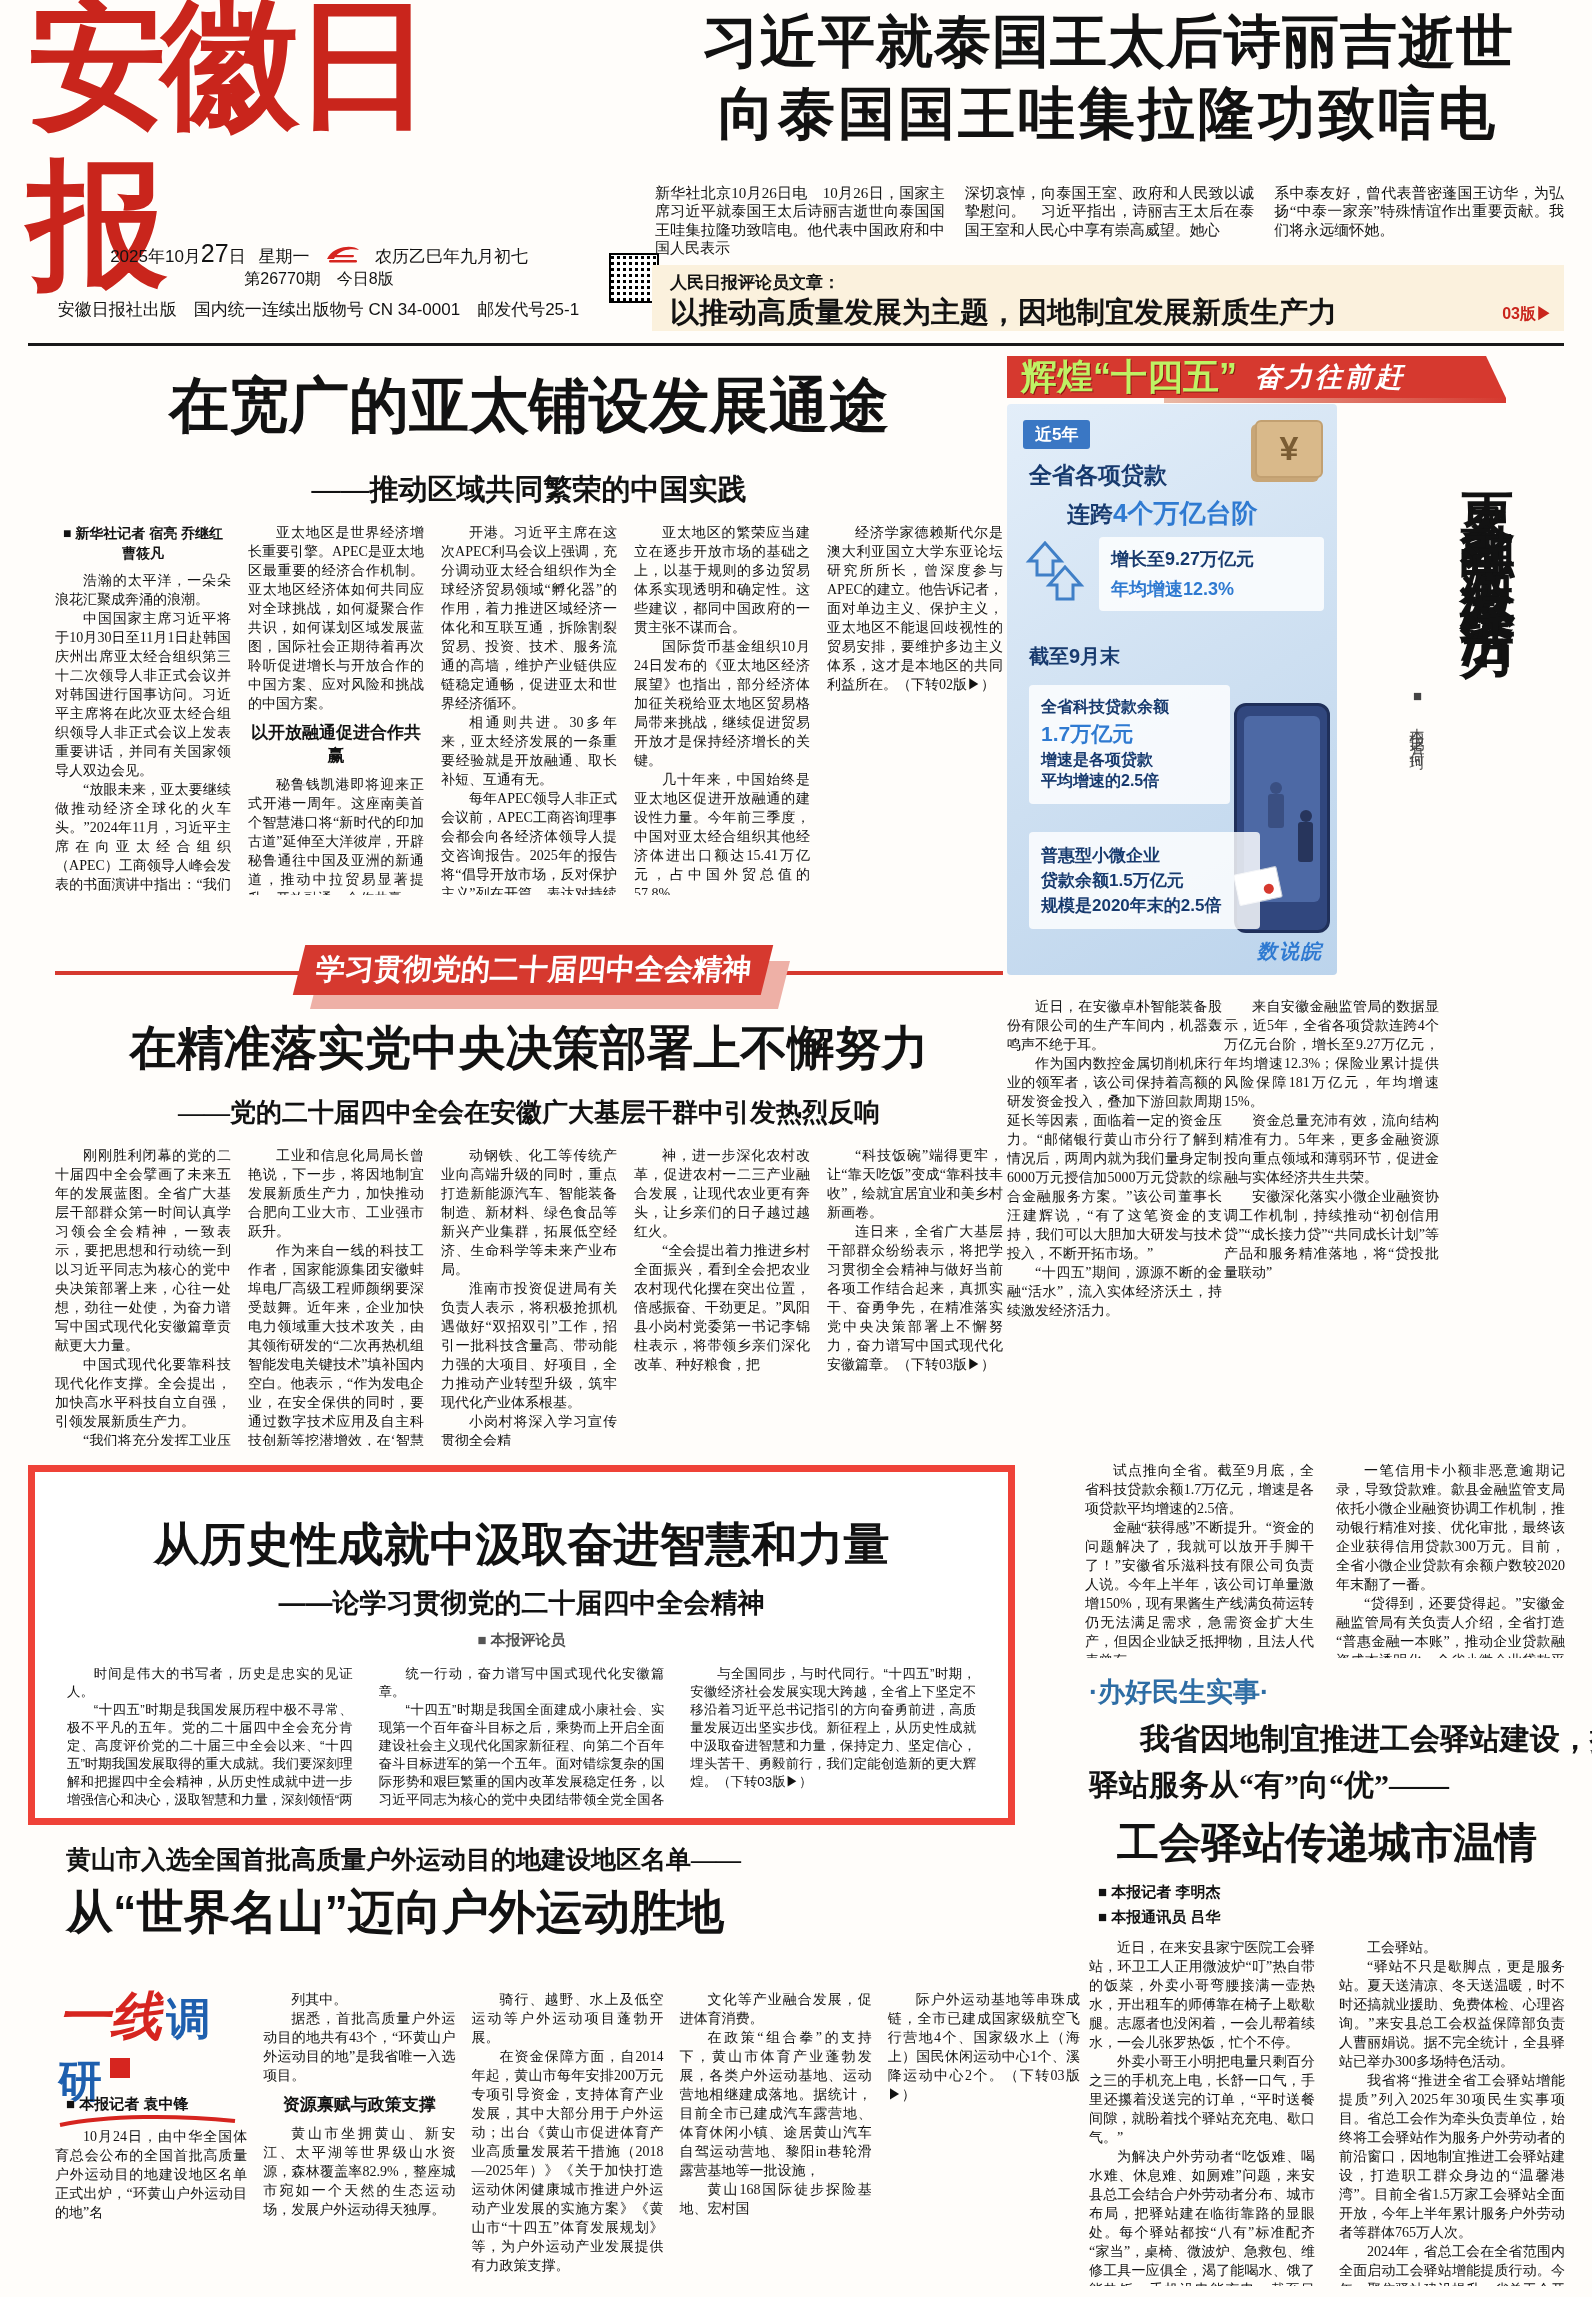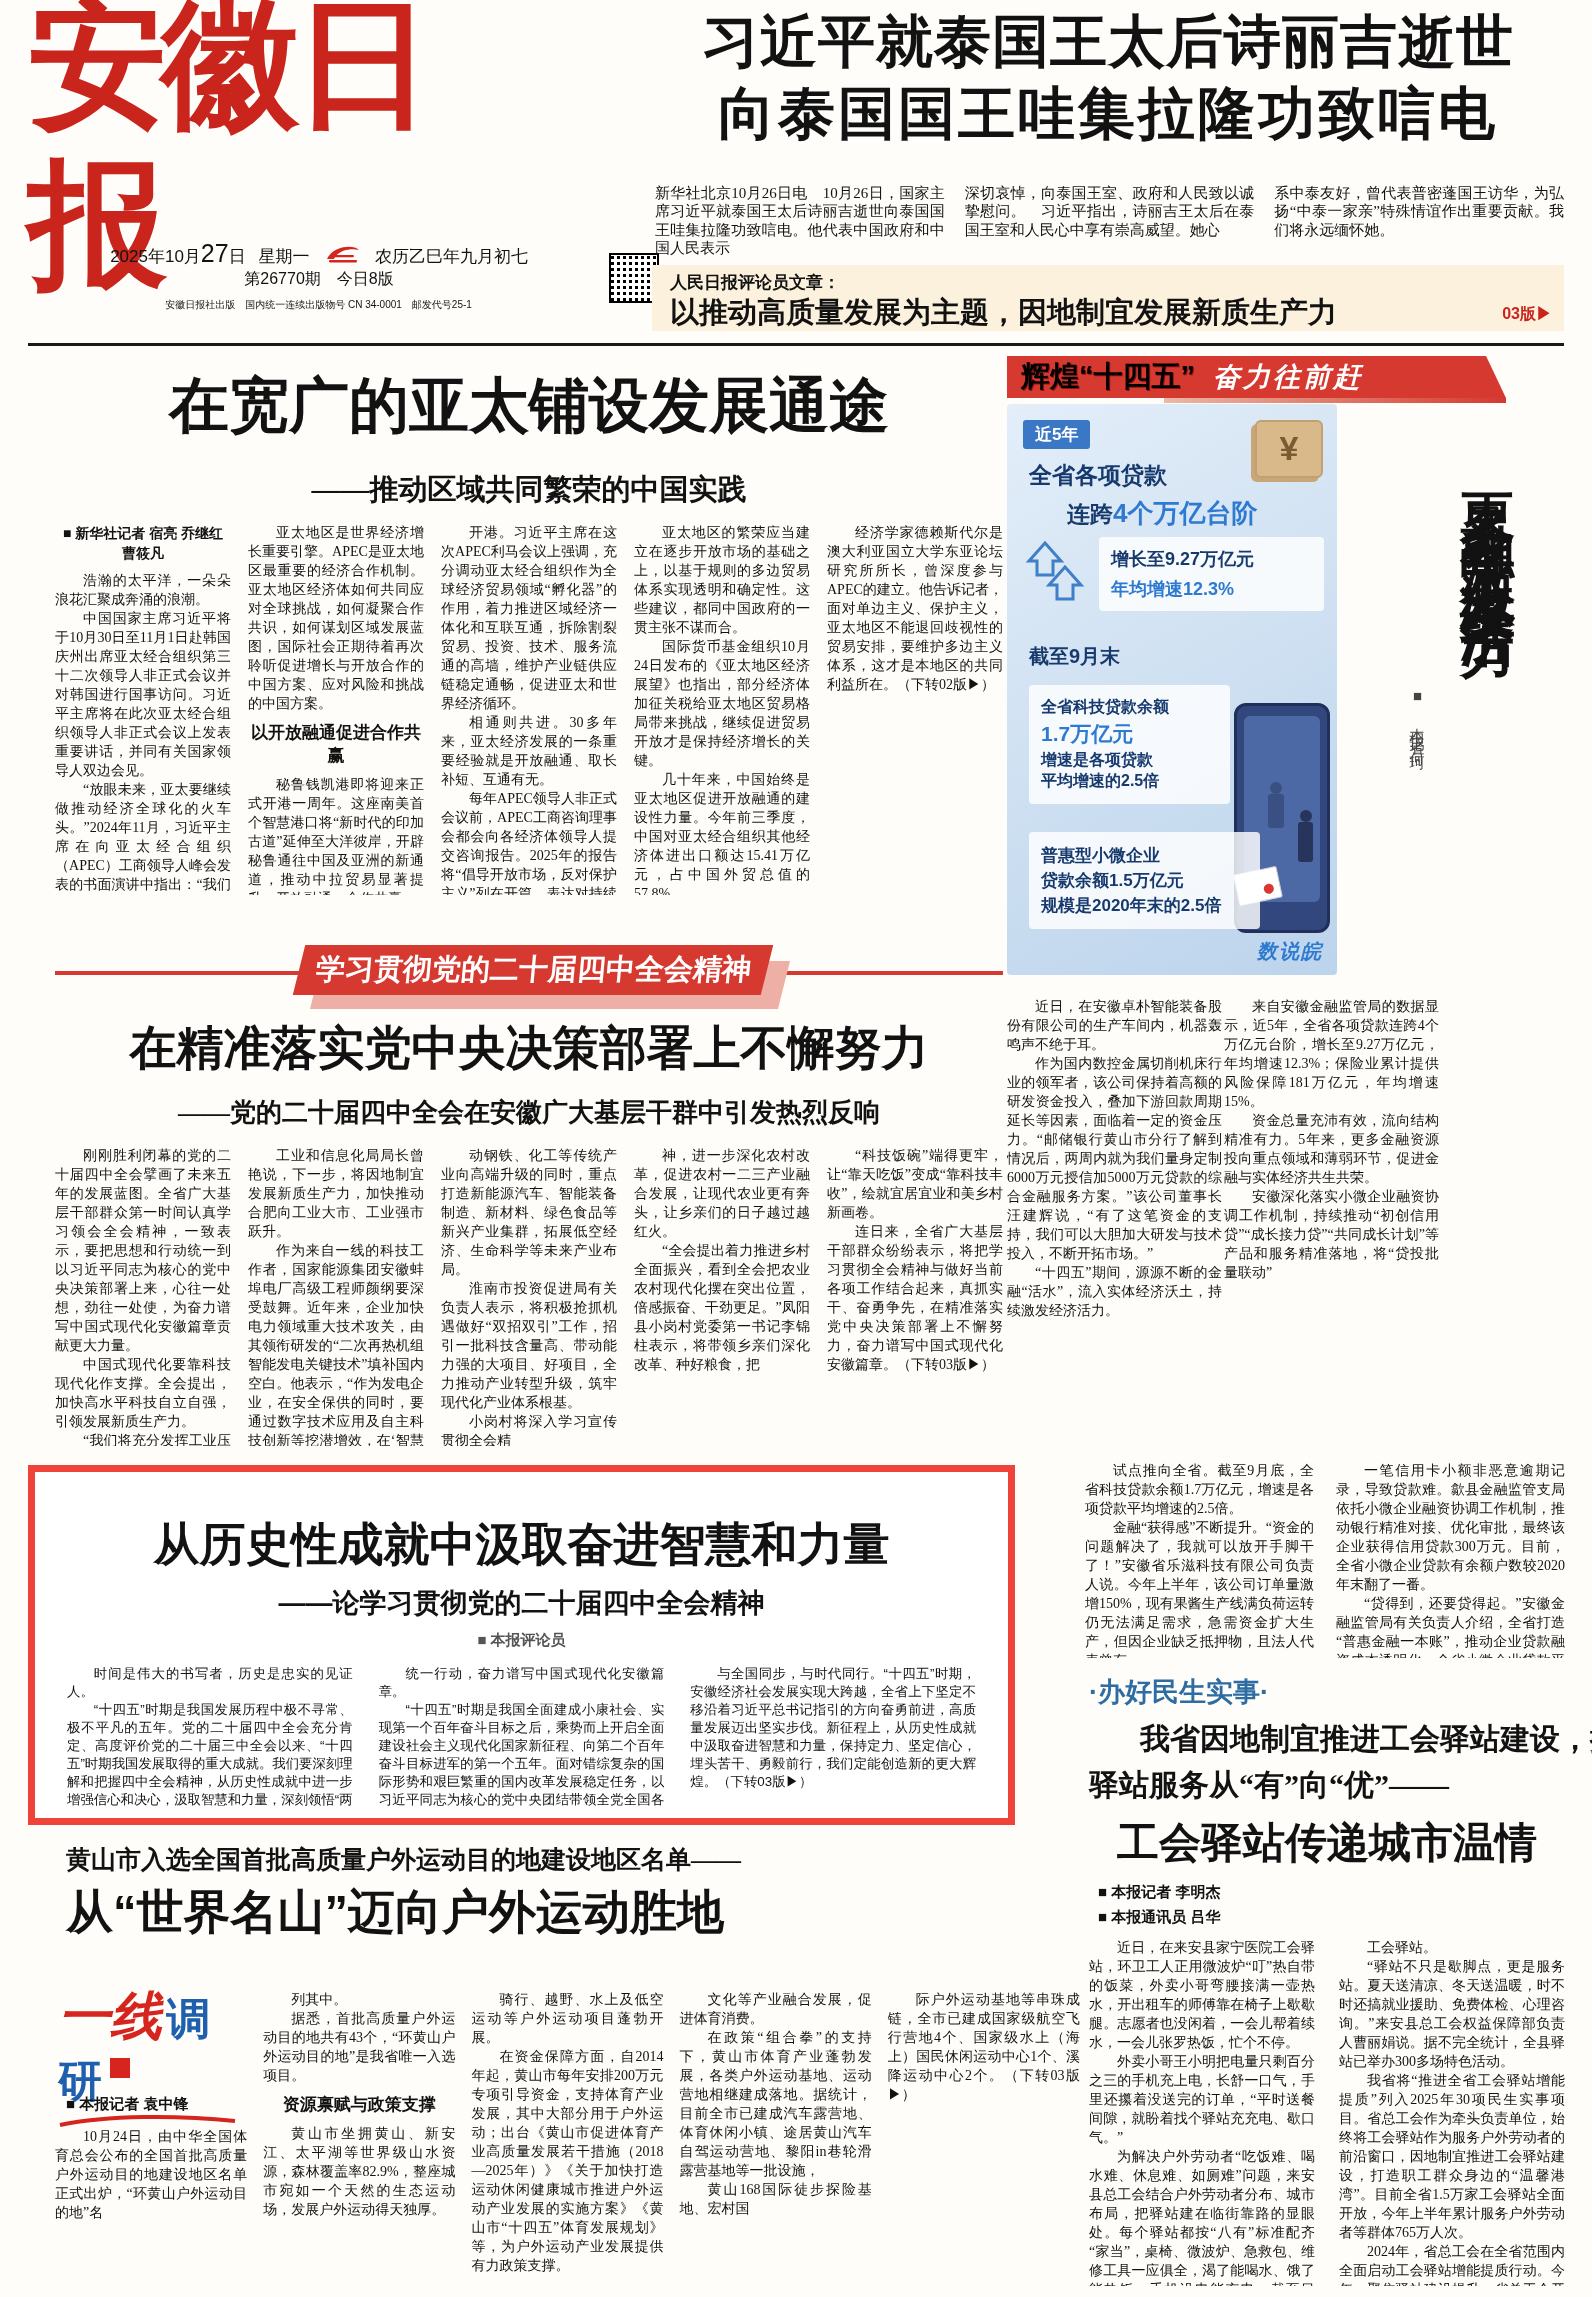--- a/index.html
+++ b/index.html
@@ -43,21 +43,21 @@
     <span style="display:inline-block;vertical-align:-4px;">
       <svg width="40" height="22" viewBox="0 0 40 22">
           <path d="M5 15 C11 2 31 0 37 6 C29 4 16 6 12 15 Z" fill="#d6251f"></path>
           <rect x="7" y="16" width="28" height="2.4" rx="1.2" fill="#d6251f"></rect>
           <rect x="11" y="11" width="21" height="2.2" rx="1.1" fill="#d6251f"></rect>
         </svg>
     </span>
     <span style="margin-left:8px;">农历乙巳年九月初七</span>
   </div>
   <div class="abs" style="left:80px;top:269px;width:478px;text-align:center;font-size:16px;">第26770期　今日8版</div>
-  <div class="abs" style="left:40px;top:298px;width:557px;text-align:center;font-size:10px;">安徽日报社出版　国内统一连续出版物号 CN 34-0001　邮发代号25-1</div>
+  <div class="abs" style="left:40px;top:298px;width:557px;text-align:center;font-size:17px;">安徽日报社出版　国内统一连续出版物号 CN 34-0001　邮发代号25-1</div>
   <div class="abs qr" style="left:609px;top:253px;width:46px;height:46px;"></div>
 
   <div class="abs hv" style="left:652px;top:4px;width:912px;font-size:57px;text-align:center;white-space:nowrap;letter-spacing:1px;">习近平就泰国王太后诗丽吉逝世</div>
   <div class="abs hv" style="left:652px;top:76px;width:912px;font-size:57px;text-align:center;white-space:nowrap;letter-spacing:3px;">向泰国国王哇集拉隆功致唁电</div>
   <div class="abs cols b15" style="left:655px;top:184px;width:909px;height:74px;gap:20px;">
     <div class="col" style="font-size:15px;line-height:18.4px;font-family:'Liberation Serif',serif;">新华社北京10月26日电　10月26日，国家主席习近平就泰国王太后诗丽吉逝世向泰国国王哇集拉隆功致唁电。他代表中国政府和中国人民表示</div>
     <div class="col" style="font-size:15px;line-height:18.4px;font-family:'Liberation Serif',serif;">深切哀悼，向泰国王室、政府和人民致以诚挚慰问。　习近平指出，诗丽吉王太后在泰国王室和人民心中享有崇高威望。她心</div>
     <div class="col" style="font-size:15px;line-height:18.4px;font-family:'Liberation Serif',serif;">系中泰友好，曾代表普密蓬国王访华，为弘扬“中泰一家亲”特殊情谊作出重要贡献。我们将永远缅怀她。</div>
   </div>
 
@@ -99,21 +99,21 @@
       <p>亚太地区的繁荣应当建立在逐步开放市场的基础之上，以基于规则的多边贸易体系实现透明和确定性。这些建议，都同中国政府的一贯主张不谋而合。</p>
       <p>国际货币基金组织10月24日发布的《亚太地区经济展望》也指出，部分经济体加征关税给亚太地区贸易格局带来挑战，继续促进贸易开放才是保持经济增长的关键。</p>
       <p>几十年来，中国始终是亚太地区促进开放融通的建设性力量。今年前三季度，中国对亚太经合组织其他经济体进出口额达15.41万亿元，占中国外贸总值的57.8%。</p>
     </div>
   <div class="col">
       <p>经济学家德赖斯代尔是澳大利亚国立大学东亚论坛研究所所长，曾深度参与APEC的建立。他告诉记者，面对单边主义、保护主义，亚太地区不能退回歧视性的贸易安排，要维护多边主义体系，这才是本地区的共同利益所在。（下转02版▶）</p>
     </div>
 </div>
 
 <div class="abs banner-red" style="left:1007px;top:356px;width:499px;height:42px;clip-path:polygon(0 0,96% 0,100% 100%,0 100%);display:flex;align-items:center;padding-left:14px;box-sizing:border-box;">
-  <span style="font-size:29px;font-weight:900;color:#000000;text-shadow:1px 1px 0 #8c1410;">辉煌“十四五”</span>
+  <span style="font-size:36px;font-weight:900;color:#bef264;text-shadow:1px 1px 0 #8c1410;">辉煌“十四五”</span>
   <span style="font-size:27px;font-weight:900;color:#fff;font-style:italic;margin-left:18px;letter-spacing:3px;">奋力往前赶</span>
 </div>
 <div class="abs" style="left:1164px;top:398px;width:342px;height:5px;background:linear-gradient(90deg,#e9b9a5,#d6392f);"></div>
 
 <div class="abs infog" style="left:1007px;top:404px;width:330px;height:571px;">
   <div class="abs" style="left:16px;top:16px;background:#3a77c4;color:#fff;font-size:17px;font-weight:bold;padding:3px 12px;border-radius:3px;">近5年</div>
   <div class="abs hv" style="left:22px;top:56px;font-size:23px;">全省各项贷款</div>
   <div class="abs hv" style="left:60px;top:92px;font-size:23px;white-space:nowrap;">
     <span>连跨</span><span style="color:#2f7ad1;font-size:26px;">4个万亿台阶</span>
   </div>

